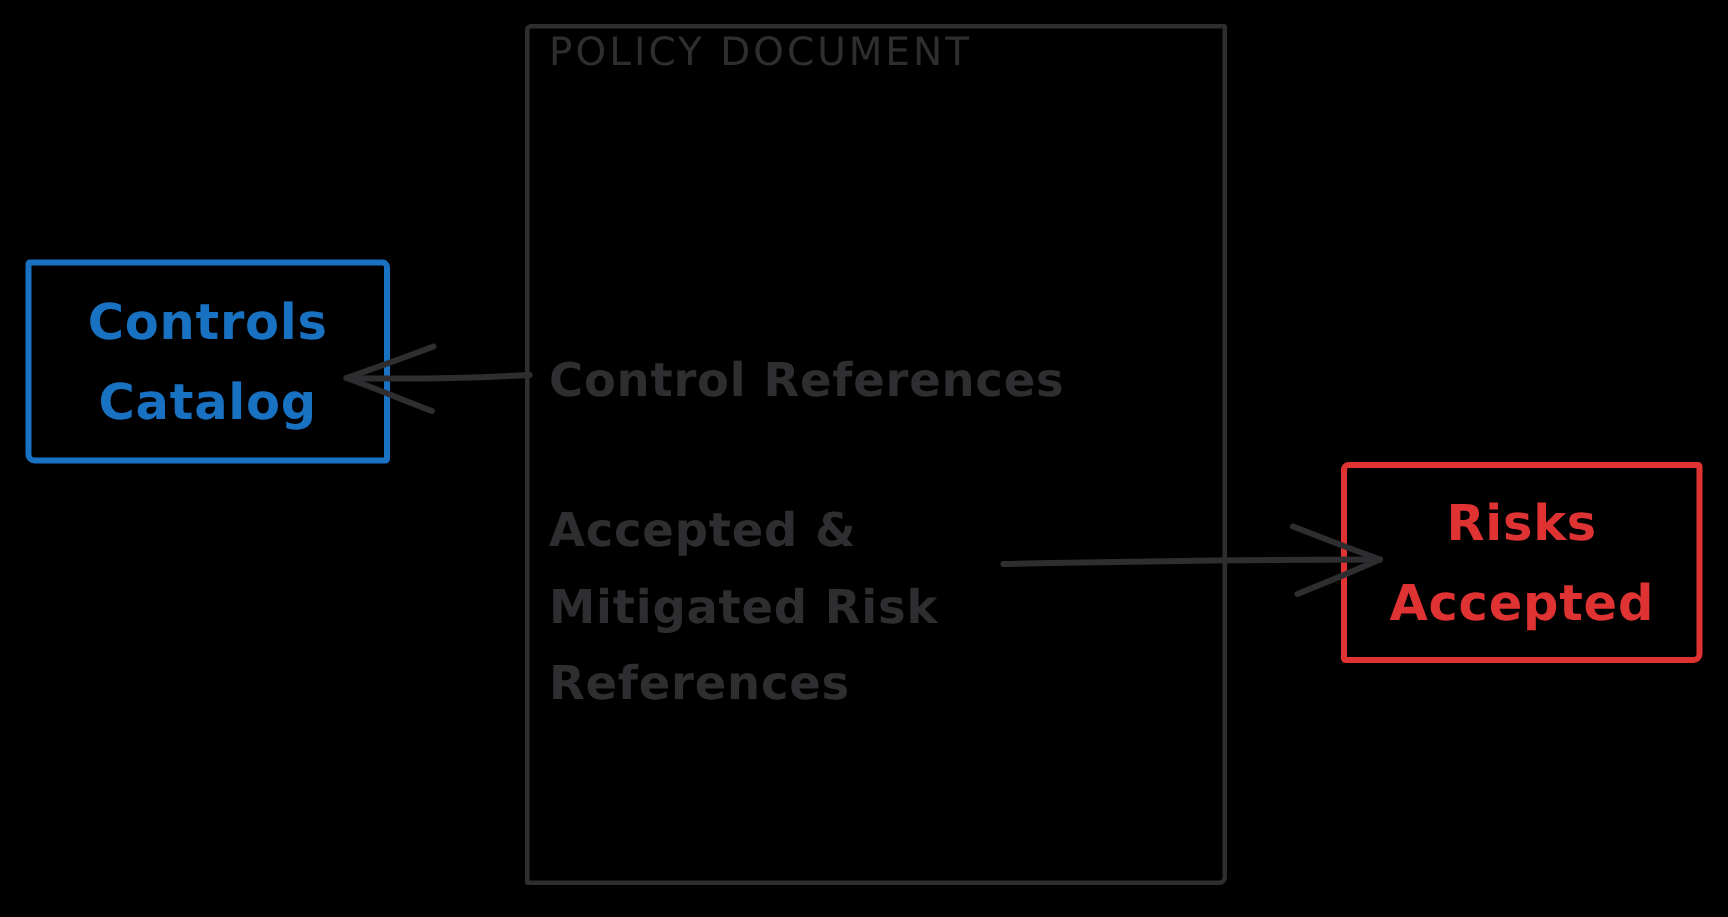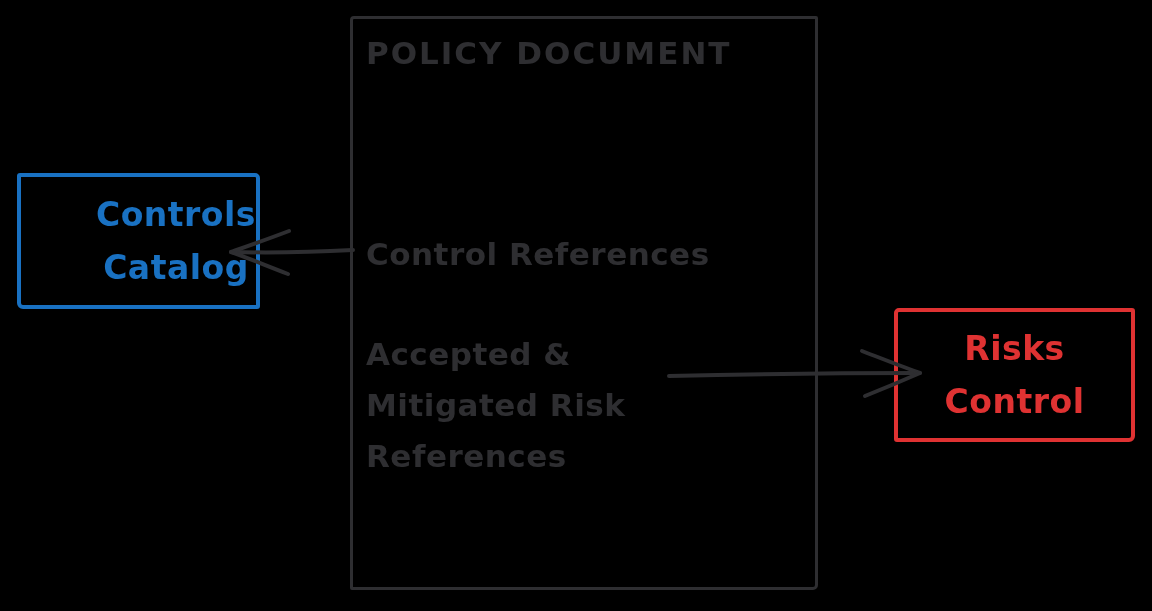--- a/index.html
+++ b/index.html
@@ -32,24 +32,24 @@
     top: 16px;
     width: 468px;
     height: 574px;
     border-width: 3px;
     border-color: var(--ink);
     border-radius: 4px 2px 5px 2px;
   }
   .policy-title {
     position: absolute;
     left: 13px;
-    top: 16px;
+    top: 1px;
     color: var(--ink);
-    font-size: 31px;
-    font-weight: bold;
+    font-size: 26px;
+    font-weight: normal;
     letter-spacing: 2px;
     white-space: nowrap;
   }
   .policy-item {
     position: absolute;
     left: 13px;
     color: var(--ink);
     font-size: 31px;
     font-weight: bold;
     letter-spacing: 0.5px;
@@ -62,21 +62,21 @@
   .box.controls {
     left: 17px;
     top: 173px;
     width: 243px;
     height: 136px;
     border-width: 4px;
     border-color: var(--blue);
     border-radius: 3px 5px 3px 6px;
     display: flex;
     align-items: center;
-    justify-content: flex-end;
+    justify-content: center;
   }
   .box.risks {
     left: 894px;
     top: 308px;
     width: 241px;
     height: 134px;
     border-width: 4px;
     border-color: var(--red);
     border-radius: 5px 3px 6px 3px;
     display: flex;
@@ -122,21 +122,21 @@
     <div class="policy-item item-control">Control References</div>
   </div>
 
   <div class="box controls">
     <div class="catalog-label">Controls
 Catalog</div>
   </div>
 
   <div class="box risks">
     <div class="catalog-label">Risks
-Control</div>
+Accepted</div>
   </div>
 
   <svg class="arrow-layer" viewBox="0 0 1152 611">
     <g>
       <path d="M 353 250 C 315 252, 272 253, 232 252"></path>
       <path d="M 289 231 C 268 239, 248 246, 231 252"></path>
       <path d="M 288 274 C 267 266, 248 258, 231 252"></path>
     </g>
     <g>
       <path d="M 669 376 C 760 374, 840 373, 918 373"></path>

